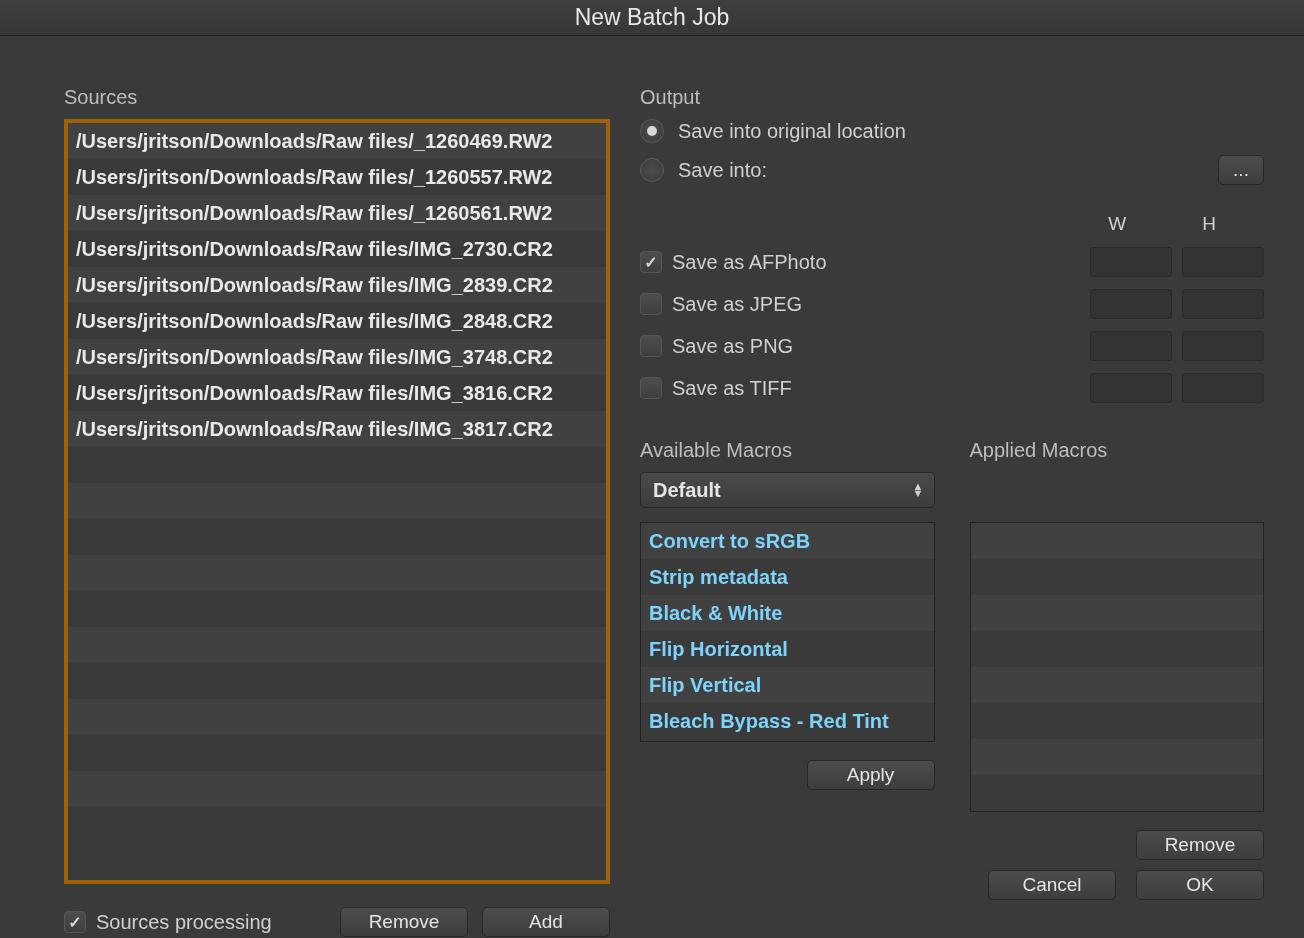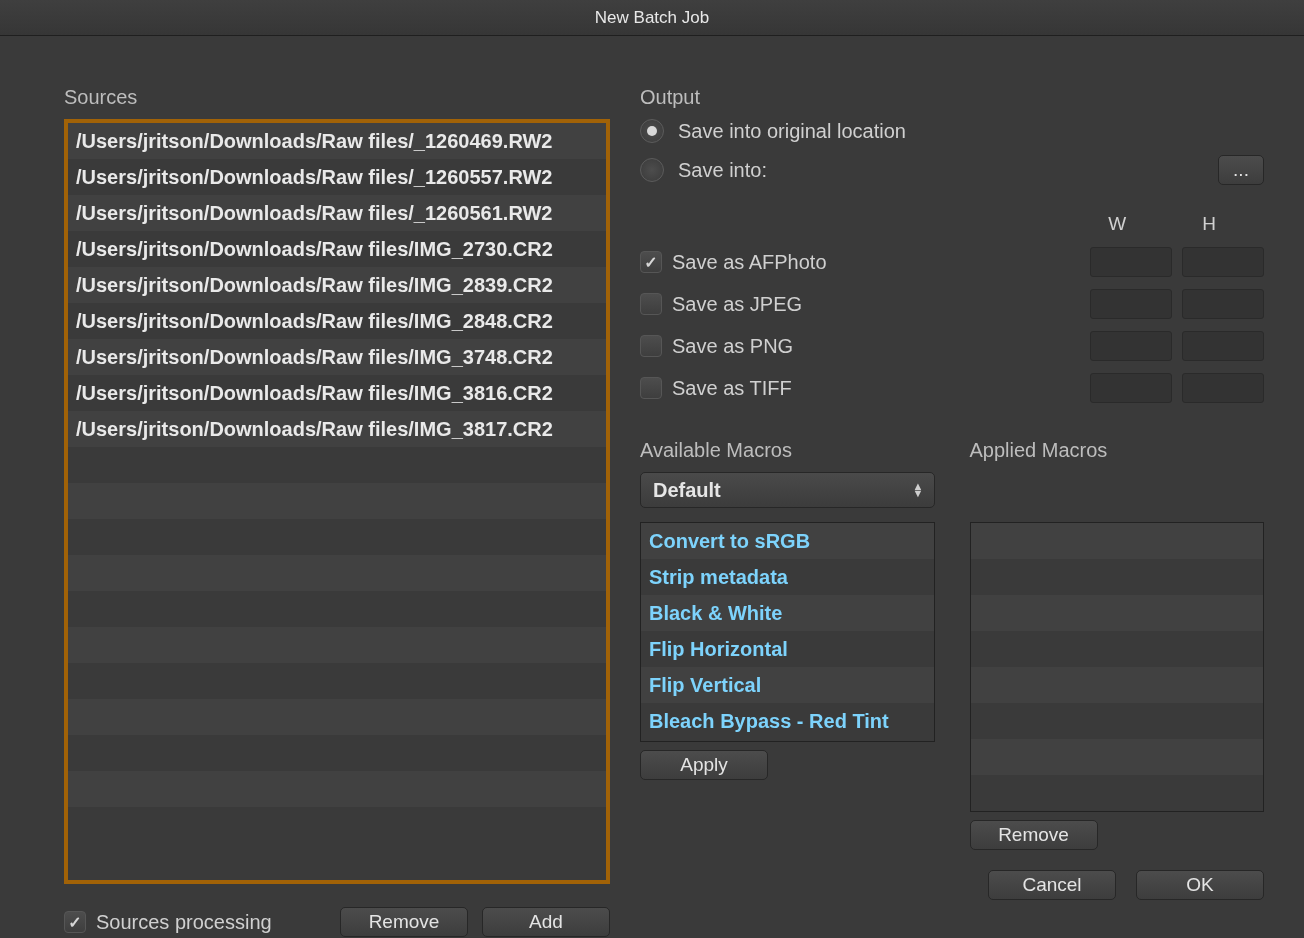--- a/index.html
+++ b/index.html
@@ -16,21 +16,21 @@
       overflow: hidden;
     }
     .titlebar {
       height: 36px;
       background: linear-gradient(#3f3f3f, #363636);
       border-bottom: 1px solid #1f1f1f;
       display: flex;
       align-items: center;
       justify-content: center;
       color: #e8e8e8;
-      font-size: 17px;
+      font-size: 23px;
       font-weight: 500;
     }
     .content {
       padding: 50px 40px 0 40px;
       display: flex;
       gap: 30px;
       height: calc(100% - 36px);
     }
     .left {
       flex: 0 0 570px;
@@ -229,21 +229,22 @@
       line-height: 36px;
       padding: 0 8px;
       font-size: 20px;
       font-weight: 600;
       color: #7dd3fc;
     }
     .macro-list .row:nth-child(odd) { background:#414141; }
     .macro-list .row:nth-child(even) { background:#3a3a3a; }
     .macro-btn-row {
       display: flex;
-      margin-top: 8px;
+      justify-content: flex-end;
+      margin-top: 18px;
     }
     .dialog-buttons {
       position: absolute;
       right: 40px;
       bottom: 38px;
       display: flex;
       gap: 20px;
     }
   </style>
 </head>

